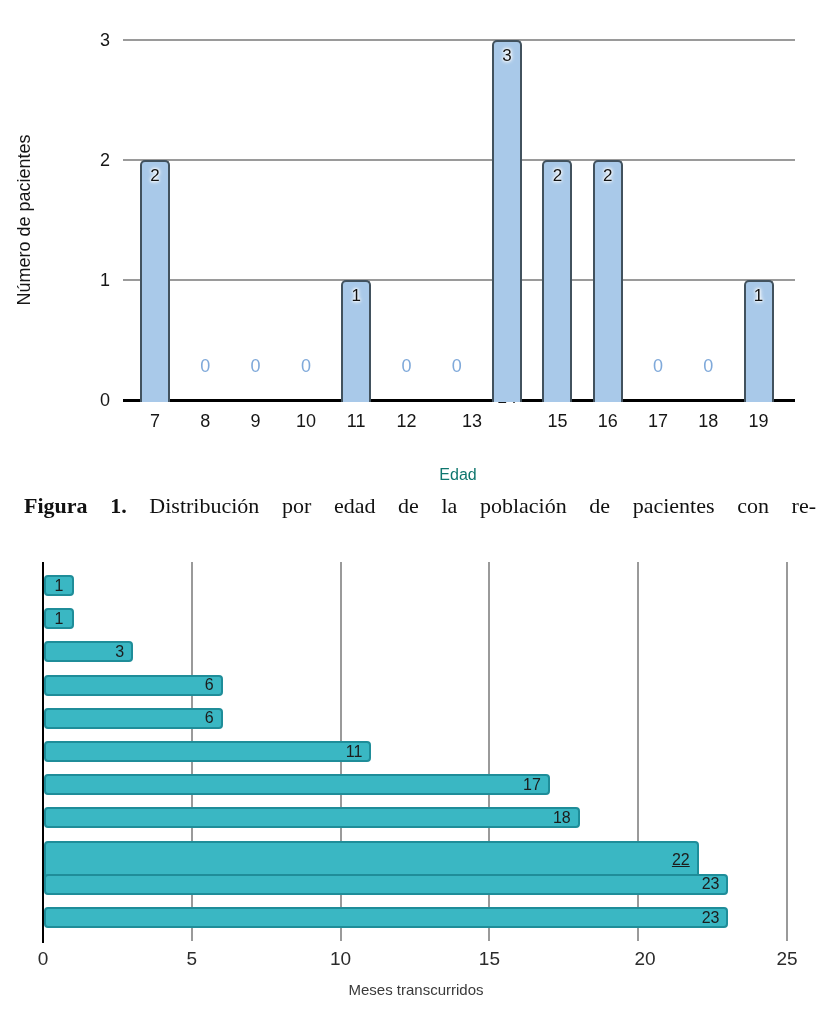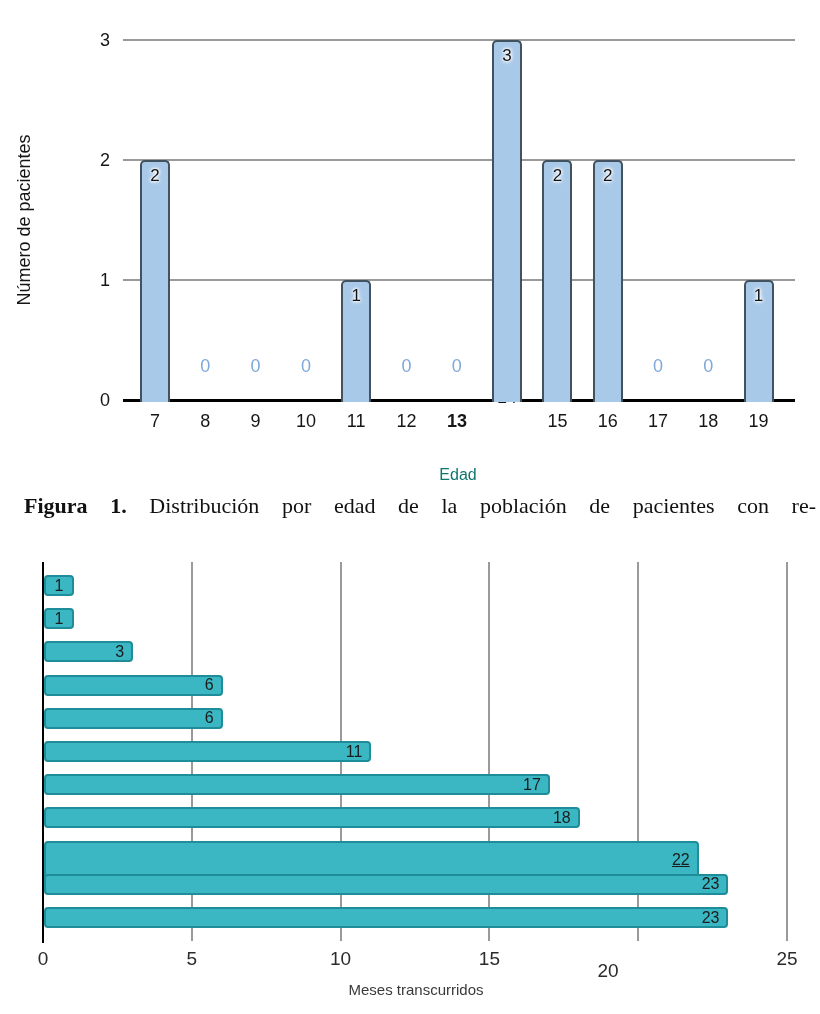--- a/index.html
+++ b/index.html
@@ -59,21 +59,21 @@
       <div class="c1-xtick" style="left: 232.6px; top: 411px;">9</div>
       <div class="c1-zero" style="left: 235.6px; top: 356px;">0</div>
       <div class="c1-xtick" style="left: 282.9px; top: 411px;">10</div>
       <div class="c1-zero" style="left: 285.9px; top: 356px;">0</div>
       <div class="c1-xtick" style="left: 333.2px; top: 411px;">11</div>
       <div class="c1-bar" style="left: 341.2px; top: 280px; width: 30px; height: 122px;">
         <span>1</span>
       </div>
       <div class="c1-xtick" style="left: 383.5px; top: 411px;">12</div>
       <div class="c1-zero" style="left: 386.5px; top: 356px;">0</div>
-      <div class="c1-xtick" style="left: 434px; top: 411px; font-weight: bold;">13</div>
+      <div class="c1-xtick" style="left: 449px; top: 411px;">13</div>
       <div class="c1-zero" style="left: 436.8px; top: 356px;">0</div>
       <div class="c1-xtick" style="left: 484.1px; top: 387px;">14</div>
       <div class="c1-bar" style="left: 492.1px; top: 40px; width: 30px; height: 362px;">
         <span>3</span>
       </div>
       <div class="c1-xtick" style="left: 534.4px; top: 411px;">15</div>
       <div class="c1-bar" style="left: 542.4px; top: 160px; width: 30px; height: 242px;">
         <span>2</span>
       </div>
       <div class="c1-xtick" style="left: 584.7px; top: 411px;">16</div>
@@ -97,21 +97,21 @@
   <div id="chart2">
     <div class="c2-xlabel" style="left:416px">Meses transcurridos</div>
   <div class="c2-xtick" style="left: 13px; top: 948px;">0</div>
       <div class="c2-grid" style="left: 190.8px; top: 562px; height: 379px;"></div>
       <div class="c2-xtick" style="left: 161.8px; top: 948px;">5</div>
       <div class="c2-grid" style="left: 339.6px; top: 562px; height: 379px;"></div>
       <div class="c2-xtick" style="left: 310.6px; top: 948px;">10</div>
       <div class="c2-grid" style="left: 488.4px; top: 562px; height: 379px;"></div>
       <div class="c2-xtick" style="left: 459.4px; top: 948px;">15</div>
       <div class="c2-grid" style="left: 637.2px; top: 562px; height: 379px;"></div>
-      <div class="c2-xtick" style="left: 578px; top: 948px; margin-top: 12px;">20</div>
+      <div class="c2-xtick" style="left: 615px; top: 948px;">20</div>
       <div class="c2-grid" style="left: 786px; top: 562px; height: 379px;"></div>
       <div class="c2-xtick" style="left: 757px; top: 948px;">25</div>
       <div class="c2-axis" style="left: 42px; top: 562px; width: 2px; height: 381px;"></div>
       <div class="c2-bar small" style="left: 44px; top: 575px; width: 29.76px; height: 21px;">
         <span>1</span>
       </div>
       <div class="c2-bar small" style="left: 44px; top: 608.2px; width: 29.76px; height: 21px;">
         <span>1</span>
       </div>
       <div class="c2-bar" style="left: 44px; top: 641.4px; width: 89.28px; height: 21px;">

